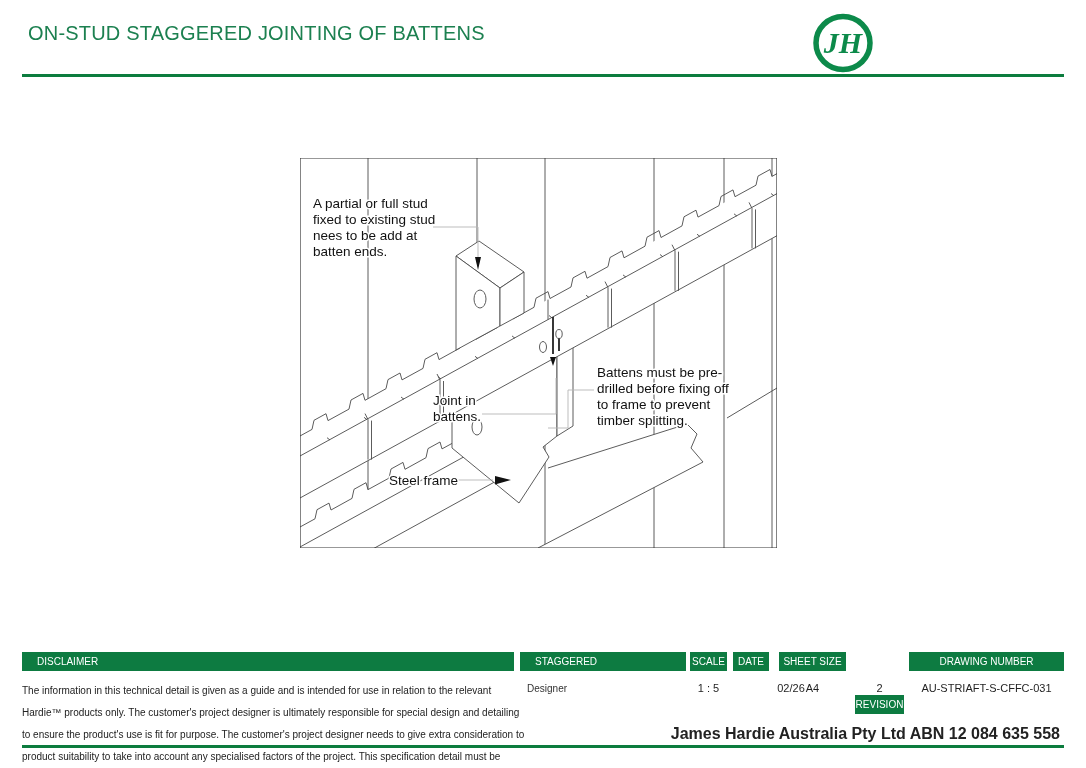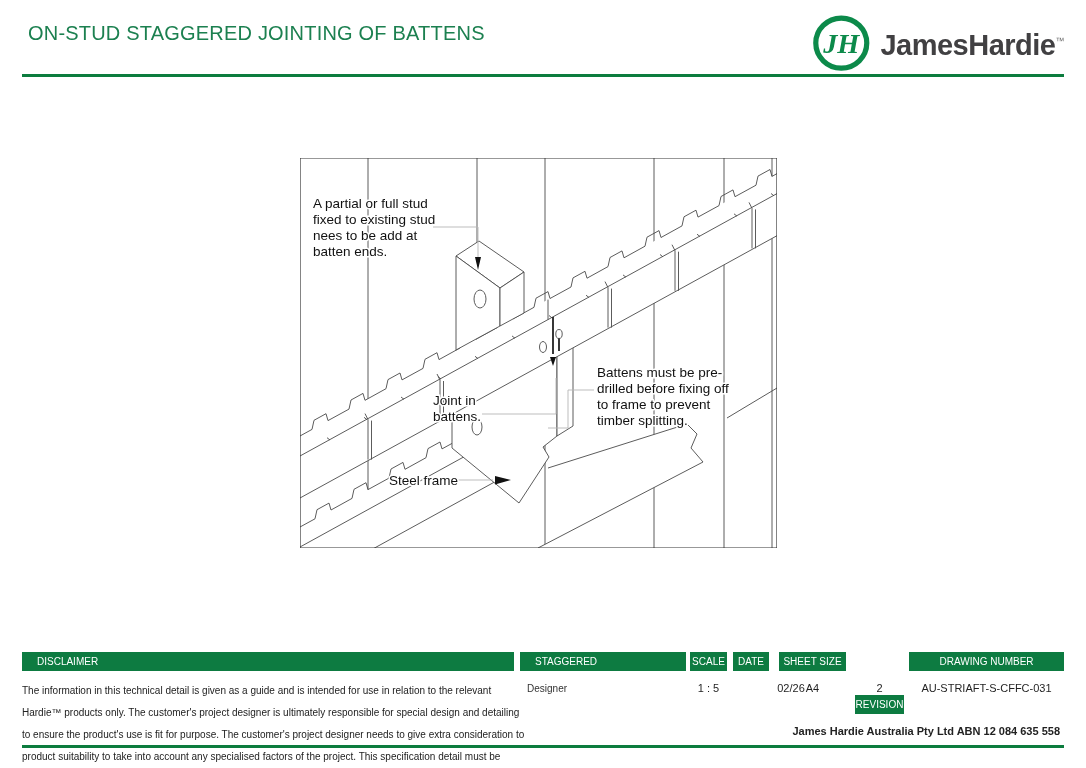--- a/index.html
+++ b/index.html
@@ -20,33 +20,32 @@
   #diagram{left:290px;top:150px;}
   .dlabel{font-size:13.5px;fill:#111;paint-order:stroke;stroke:#ffffff;stroke-width:3px;}
 
   
   .bar{top:652px;height:19px;background:#0d7b41;color:#fff;font-size:10px;
        display:flex;align-items:center;justify-content:center;white-space:nowrap;}
   .bar.leftpad{justify-content:flex-start;padding-left:15px;box-sizing:border-box;}
   .fval{top:682px;font-size:11px;color:#1f1f1f;text-align:center;white-space:nowrap;}
   .disc-body{left:22px;top:680px;width:504px;font-size:10px;line-height:22px;color:#222;}
   .designer{left:527px;top:683px;font-size:10px;color:#333;}
-  .abn{left:560px;top:725px;width:500px;text-align:right;font-size:11px;font-weight:700;color:#222;}
+  .abn{left:560px;top:725px;width:500px;text-align:right;font-size:16px;font-weight:700;color:#222;}
 </style>
 </head>
 <body>
 
 <div class="abs title">ON-STUD STAGGERED JOINTING OF BATTENS</div>
 
 <div class="abs logo-wrap">
   <svg width="64" height="64" viewBox="0 0 64 64">
     <ellipse cx="31" cy="30" rx="27" ry="26.5" fill="#fff" stroke="#0c8a4a" stroke-width="5.5"></ellipse>
     <text x="31" y="40" text-anchor="middle" font-family="Liberation Serif, serif" font-style="italic" font-weight="700" font-size="30" fill="#0c8a4a">JH</text>
   </svg>
-  <div class="brand"><span>JamesHardie</span><sup>™</sup></div>
 </div>
 
 <div class="abs rule rule-top"></div>
 
 <svg id="diagram" class="abs" width="500" height="410" viewBox="290 150 500 410">
 
   <g id="linework" clip-path="url(#bclip)">
       <defs>
         <clipPath id="bclip">
           <rect x="300" y="158" width="477" height="390"></rect>

